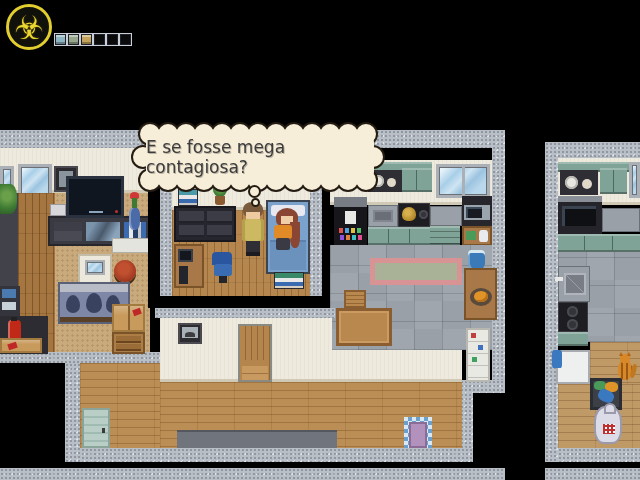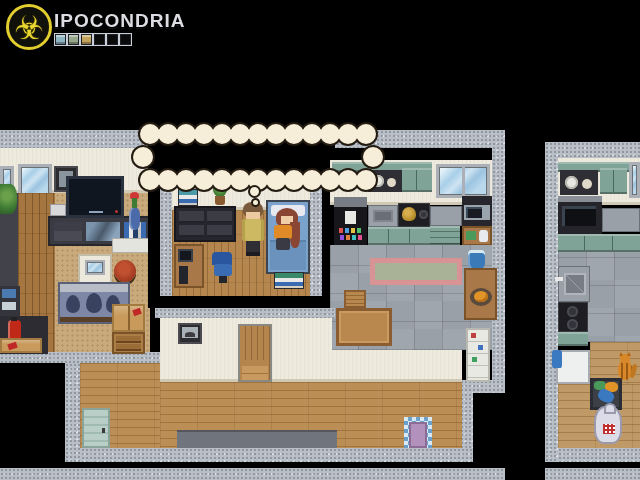--- a/index.html
+++ b/index.html
@@ -306,29 +306,31 @@
     <div class="abs" style="left:2px;top:6px;width:14px;height:20px;background:#d88828;border-radius:45%;background-image:repeating-linear-gradient(90deg,transparent 0 3px,rgba(90,45,0,.5) 3px 5px);"></div>
     <div class="abs" style="left:4px;top:0;width:10px;height:9px;background:#d88828;border-radius:40%;"></div>
     <div class="abs" style="left:3px;top:-2px;width:4px;height:4px;background:#b06818;clip-path:polygon(0 100%,50% 0,100% 100%);"></div>
     <div class="abs" style="left:11px;top:-2px;width:4px;height:4px;background:#b06818;clip-path:polygon(0 100%,50% 0,100% 100%);"></div>
     <div class="abs" style="left:15px;top:10px;width:5px;height:14px;background:#c07820;border-radius:40%;transform:rotate(15deg);"></div>
   </div>
   <div class="abs concrete" style="left:558px;top:448px;width:82px;height:14px;"></div>
 
   <div class="abs" id="hud" style="width:200px;height:60px;">
     <div id="biohazard">☣</div>
-    <div id="gametitle">IPOCONDRIA</div>
     <div id="meter">
         <div class="mcell mfill" style="background-color: rgb(143, 180, 194);"></div>
         <div class="mcell mfill" style="background-color: rgb(151, 167, 140);"></div>
         <div class="mcell mfill" style="background-color: rgb(196, 164, 92);"></div>
         <div class="mcell" style="background-color: rgb(10, 10, 10);"></div>
         <div class="mcell" style="background-color: rgb(10, 10, 10);"></div>
         <div class="mcell" style="background-color: rgb(10, 10, 10);"></div>
       </div>
   </div>
 
   <div class="abs bub" id="bub-dark"></div>
   <div class="abs bub" id="bub-cream"></div>
+  <div class="abs bub" id="bub-core">
+    <span>E se fosse mega contagiosa?</span>
+  </div>
   <div class="abs trail" style="left:248px;top:185px;width:13px;height:13px;"></div>
   <div class="abs trail" style="left:251px;top:198px;width:9px;height:9px;"></div>
 
 </div>
 
 </body></html>

